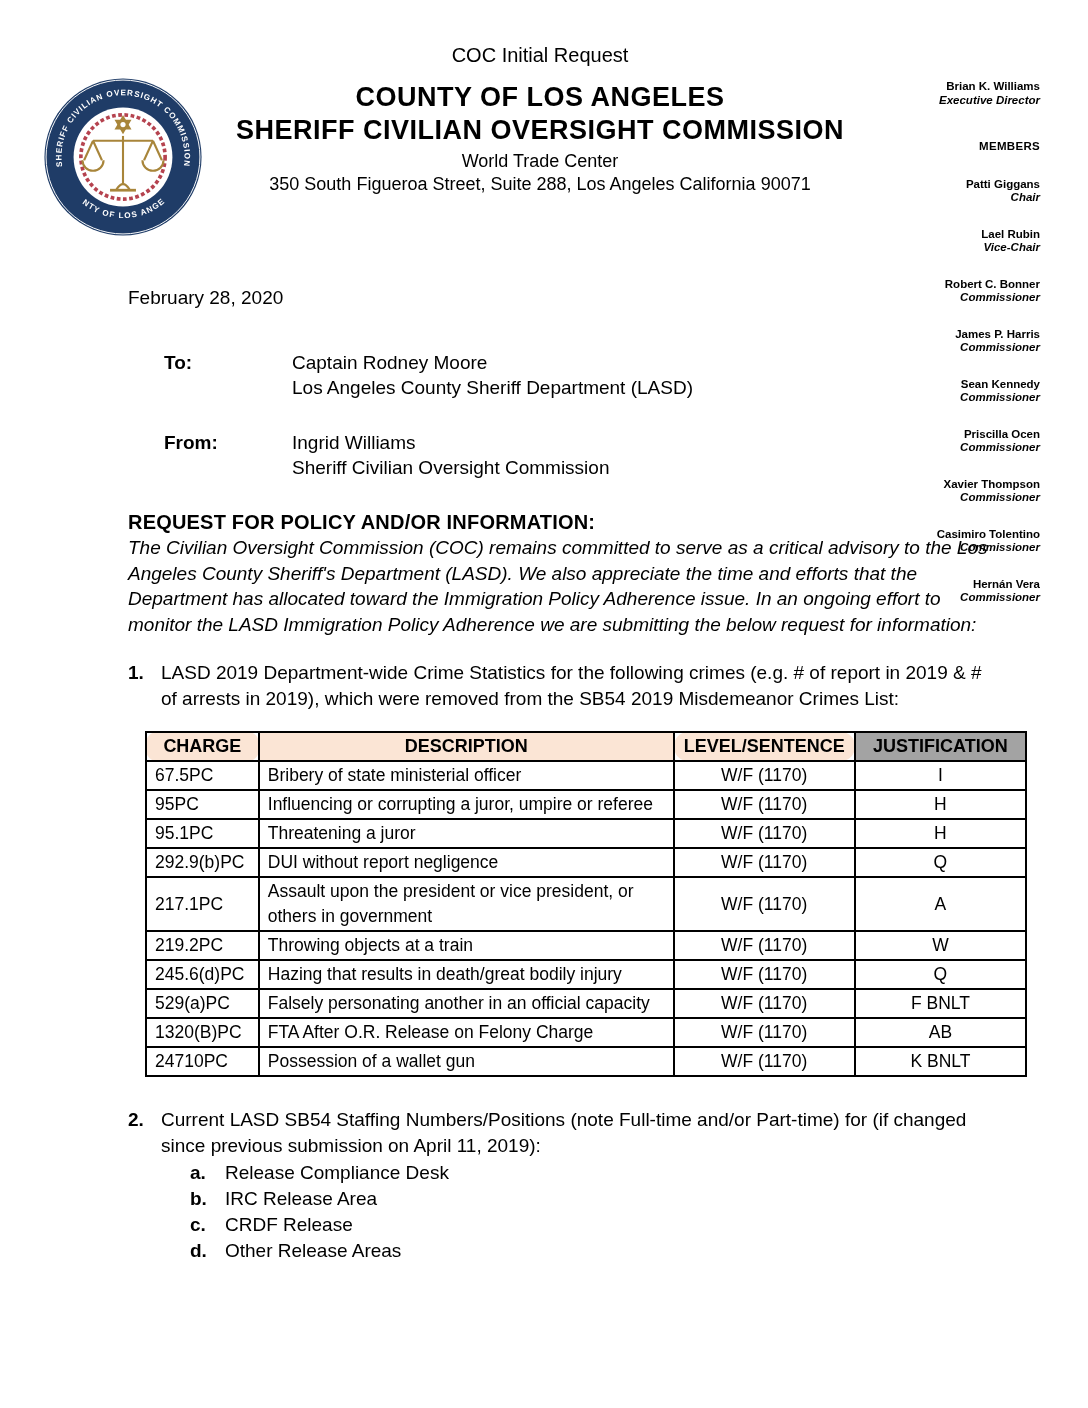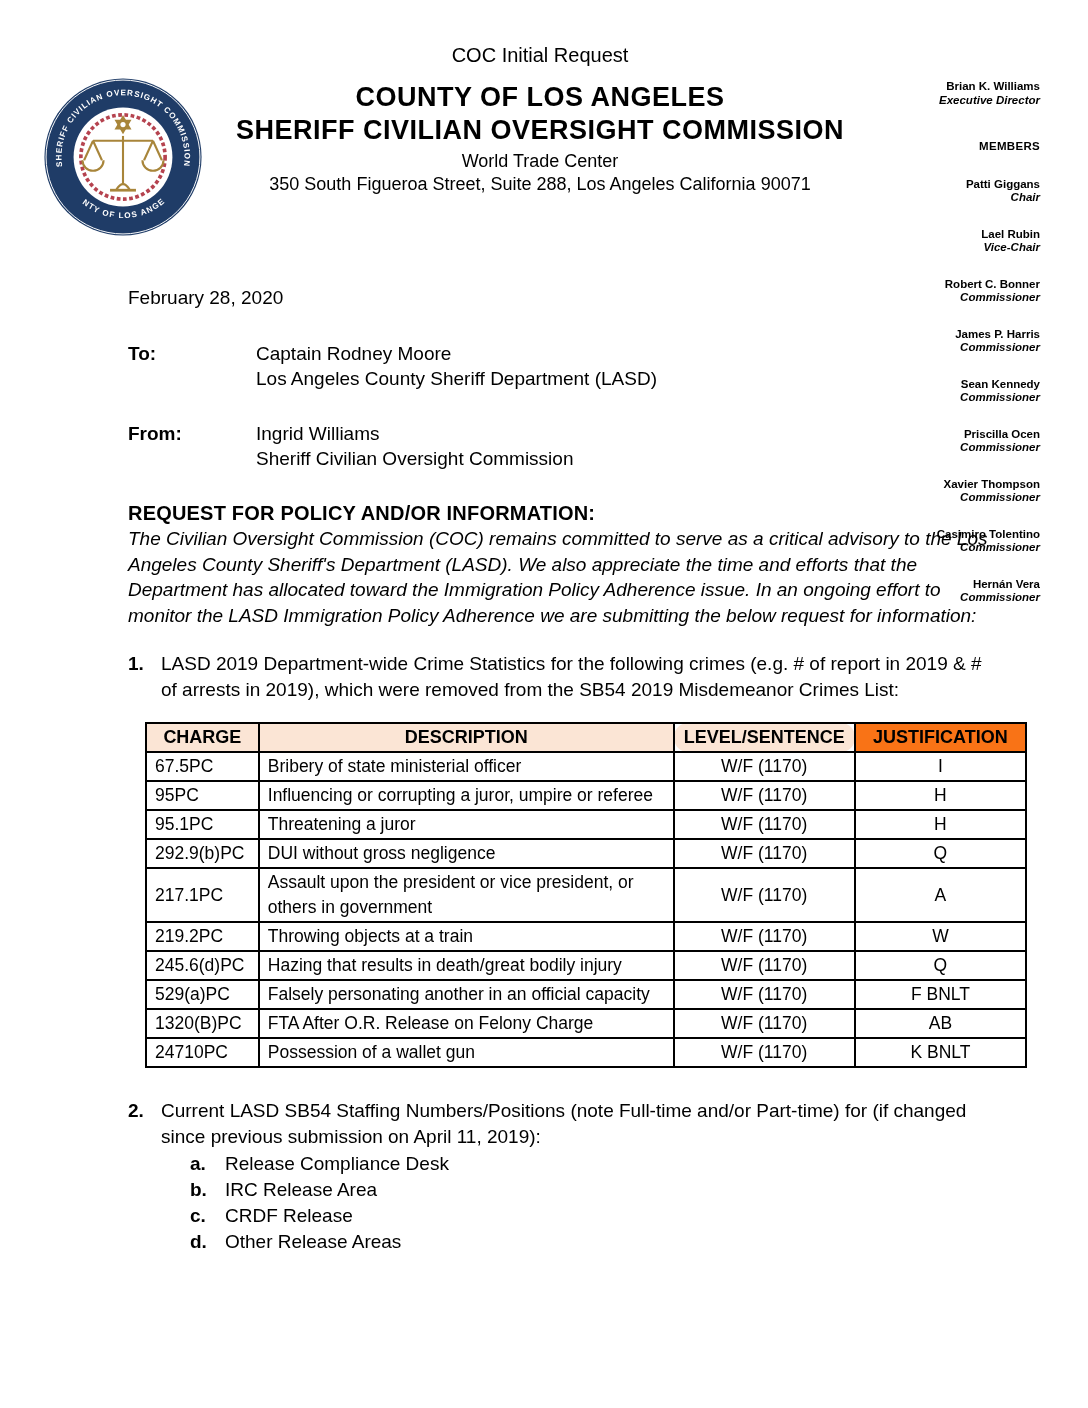--- a/index.html
+++ b/index.html
@@ -25,39 +25,39 @@
     position:absolute; top:80px; right:48px; width:210px;
     text-align:right; font-size:11.5px; font-weight:bold; line-height:13.5px;
   }
   .sb-entry { margin-bottom:23px; }
   .sb-title { font-style:italic; }
   .sb-heading { margin-bottom:24px; letter-spacing:.3px; }
   .sb-director { margin-bottom:33px; }
 
   
   .letter { position:absolute; left:128px; top:285px; width:862px; font-size:19px; line-height:25px; }
-  .date { margin-bottom:31px; }
-  .addr-row { display:flex; margin-bottom:30px; }
+  .date { margin-bottom:40px; }
+  .addr-row { display:flex; margin-bottom:30px;margin-left:36px; }
   .addr-label { width:128px; font-weight:bold; flex:0 0 128px; }
   .subject { font-weight:bold; font-size:20px; margin-top:6px; letter-spacing:.2px; }
   .intro { line-height:25.5px; margin-bottom:23px;font-style:italic; }
 
   .num-item { display:flex; margin-bottom:20px; }
   .num { flex:0 0 33px; font-weight:bold; }
   .num-text { flex:1; line-height:25.5px; }
 
   
   table.crime {
     border-collapse:collapse; margin:0 0 30px 17px; width:882px;
     font-size:17.5px; table-layout:fixed;
   }
   table.crime th, table.crime td { border:2px solid #000; padding:1px 8px; }
   table.crime th { background:#fbe5d5; text-align:center; font-size:18px; height:28px; }
   table.crime td { height:24px; }
-  .c0 { width:112px; text-align:left; }
+  .c0 { width:112px; text-align:left;border-radius:11px; }
   .c1 { width:412px; text-align:left; }
   .c2 { width:180px; text-align:center;border-radius:14px; }
   .c3 { width:170px; text-align:center; }
 
   
   .sub-list { margin-left:62px; margin-top:2px; }
   .sub-item { display:flex; line-height:26px; }
   .sub-letter { flex:0 0 35px; font-weight:bold; }
 </style>
 </head>
@@ -184,21 +184,21 @@
       <div class="num">1.</div>
       <div class="num-text">LASD 2019 Department-wide Crime Statistics for the following crimes (e.g. # of report in 2019 &amp; # of arrests in 2019), which were removed from the SB54 2019 Misdemeanor Crimes List:</div>
     </div>
 
     <table class="crime">
       <thead>
         <tr>
           <th class="c0" style="background: rgb(251, 229, 213);">CHARGE</th>
           <th class="c1" style="background: rgb(251, 229, 213); text-align: center;">DESCRIPTION</th>
           <th class="c2" style="background: rgb(251, 229, 213);">LEVEL/SENTENCE</th>
-          <th class="c3" style="background: #f97316;">JUSTIFICATION</th>
+          <th class="c3" style="background: #a3a3a3;">JUSTIFICATION</th>
         </tr>
       </thead>
       <tbody id="crime-table-body">
           <tr>
             <td class="c0">67.5PC</td>
             <td class="c1">Bribery of state ministerial officer</td>
             <td class="c2">W/F (1170)</td>
             <td class="c3">I</td>
           </tr>
           <tr>
@@ -208,21 +208,21 @@
             <td class="c3">H</td>
           </tr>
           <tr>
             <td class="c0">95.1PC</td>
             <td class="c1">Threatening a juror</td>
             <td class="c2">W/F (1170)</td>
             <td class="c3">H</td>
           </tr>
           <tr>
             <td class="c0">292.9(b)PC</td>
-            <td class="c1">DUI without gross negligence</td>
+            <td class="c1">DUI without report negligence</td>
             <td class="c2">W/F (1170)</td>
             <td class="c3">Q</td>
           </tr>
           <tr>
             <td class="c0">217.1PC</td>
             <td class="c1">Assault upon the president or vice president, or others in government</td>
             <td class="c2">W/F (1170)</td>
             <td class="c3">A</td>
           </tr>
           <tr>

